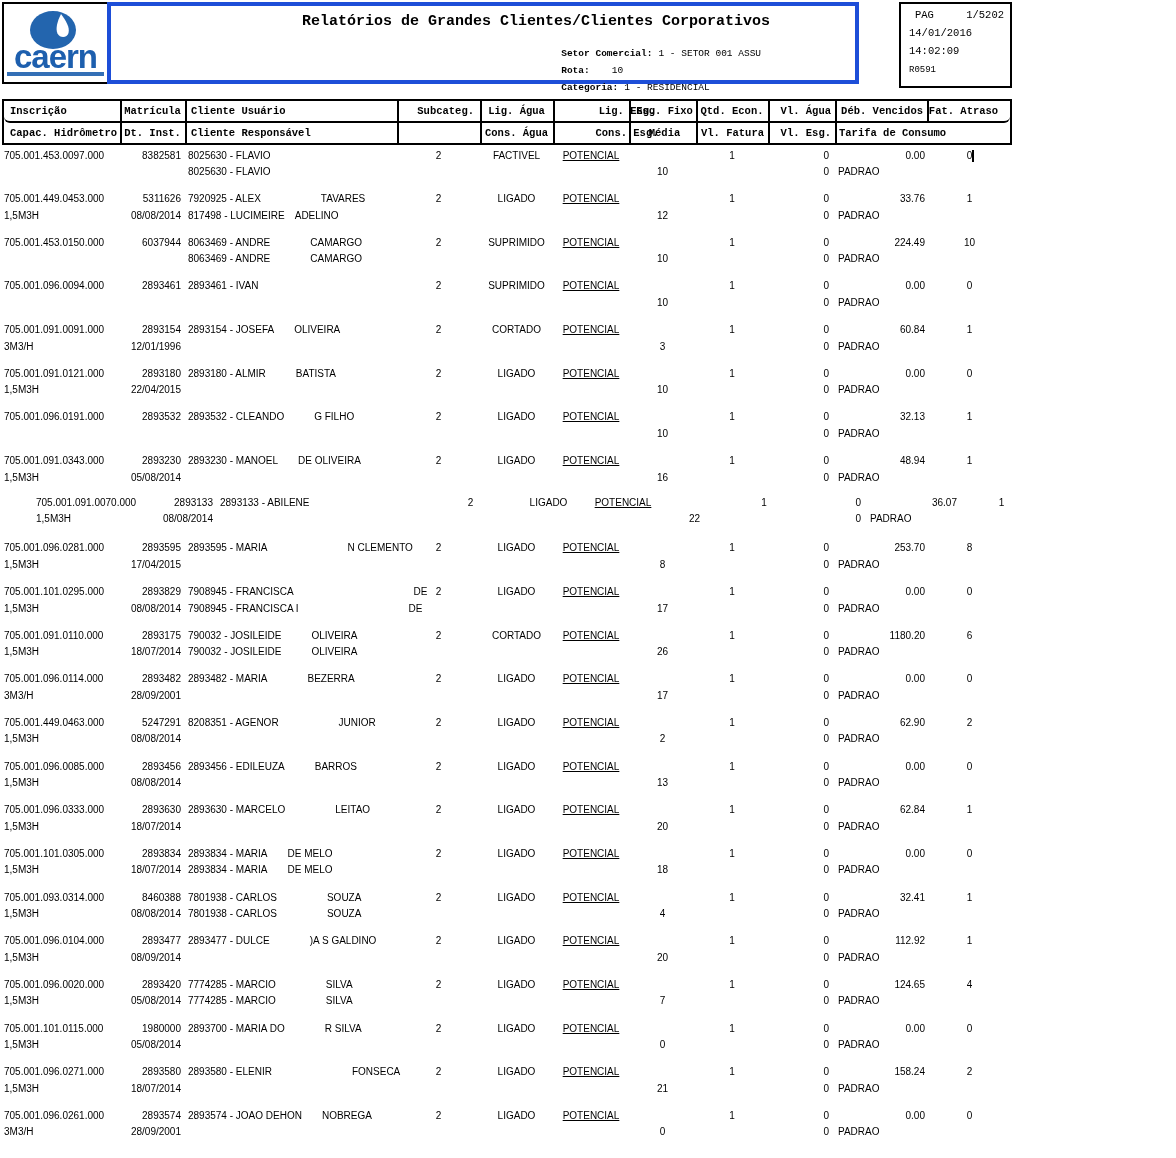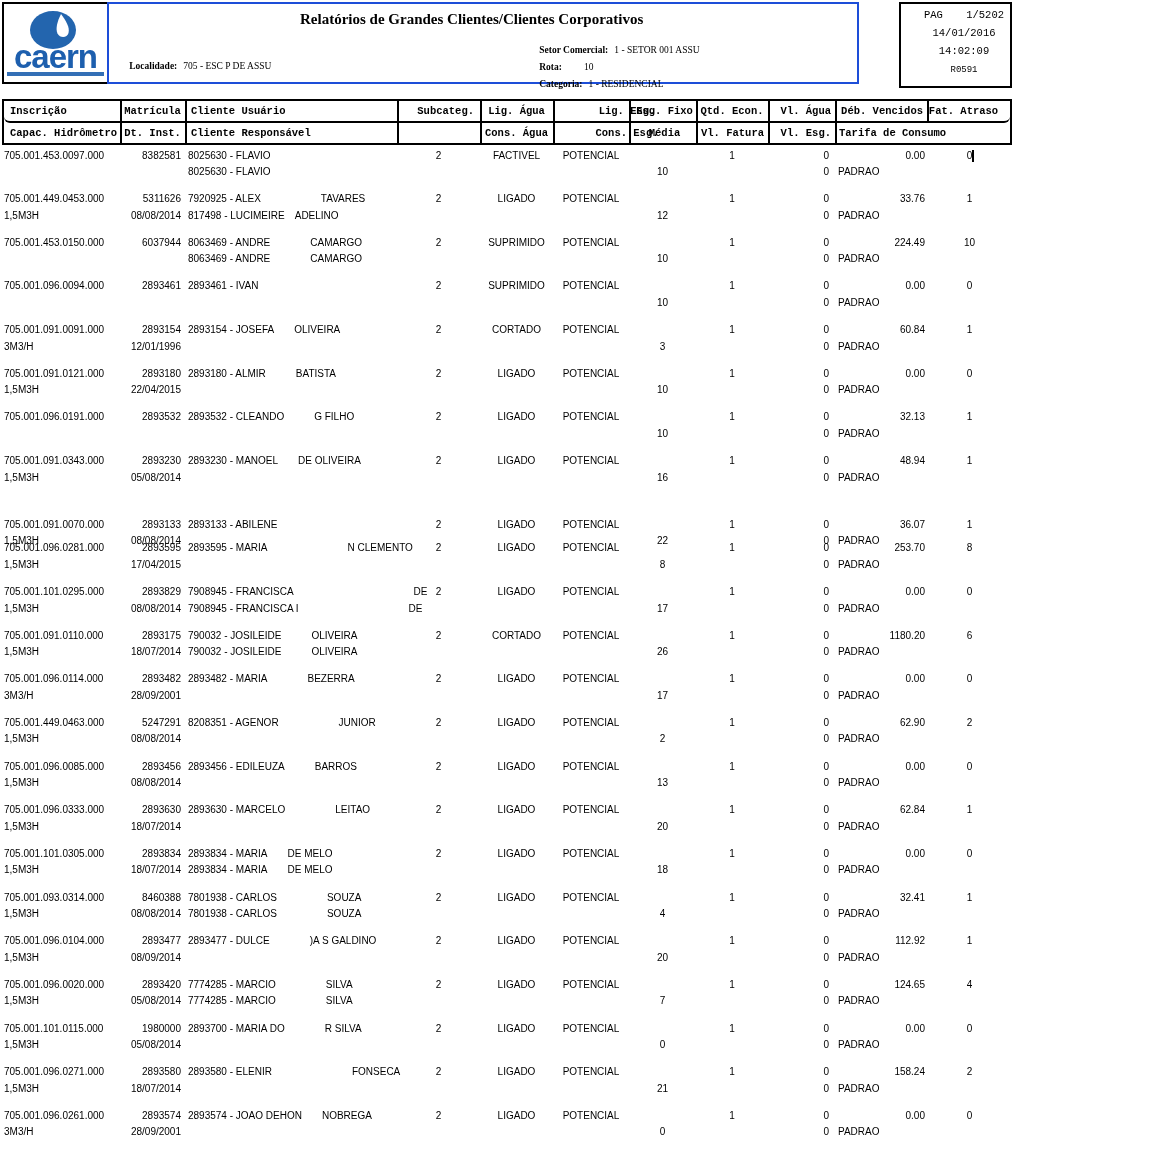--- a/index.html
+++ b/index.html
@@ -3,33 +3,33 @@
 <meta charset="utf-8">
 <style>
   html,body{margin:0;padding:0;background:#fff;}
   .page{position:relative;width:1176px;height:1158px;background:#ffffff;overflow:hidden;
         font-family:"Liberation Sans","DejaVu Sans",sans-serif;color:#000;}
   .mono{font-family:"Liberation Mono","DejaVu Sans Mono",monospace;}
   .abs{position:absolute;}
 
   
   .logo-box{left:2px;top:2px;width:107px;height:82px;border:2px solid #000;box-sizing:border-box;}
-  .mid-box{left:107px;top:2px;width:752px;height:82px;border:2px solid #1d4ed8;box-sizing:border-box;font-family:Liberation Serif, serif;}
+  .mid-box{left:107px;top:2px;width:752px;height:82px;border:4px solid #1d4ed8;box-sizing:border-box;}
   .pag-box{left:899px;top:2px;width:113px;height:86px;border:2px solid #000;box-sizing:border-box;
            font-family:"Liberation Mono","DejaVu Sans Mono",monospace;font-size:10.5px;}
   .logo-svg{position:absolute;left:0;top:2px;width:101px;height:48px;}
   .brand-word{position:absolute;left:0;right:0;top:38px;text-align:center;
               font-weight:bold;font-size:33px;line-height:30px;letter-spacing:-1px;}
   .brand-tagline{position:absolute;left:3px;right:3px;top:68px;height:3.5px;opacity:.9;}
   .report-title{position:absolute;left:191px;top:7px;font-weight:bold;font-size:15px;white-space:pre;}
   .fld{position:absolute;font-size:9.5px;white-space:pre;}
   .fld .lbl{font-weight:bold;}
   .fld .val{font-weight:normal;margin-left:6px;}
   .fld .val.pad{margin-left:22px;}
-  .pag-line{position:absolute;left:17px;right:0;height:14px;line-height:14px;text-align:center;gap:9px;}
+  .pag-line{position:absolute;left:8px;right:0;height:14px;line-height:14px;text-align:left;gap:9px;}
   .pag-line.first{display:flex;justify-content:space-between;padding:0 6px;}
   .pag-line.small{font-size:9px;}
 
   
   .thead{left:2px;top:99px;width:1010px;height:46px;border:2px solid #000;box-sizing:border-box;
          font-family:"Liberation Mono","DejaVu Sans Mono",monospace;font-size:10.5px;font-weight:bold;}
   .throw{position:absolute;left:0;width:1006px;height:20px;line-height:20px;border-radius:6px;}
   .throw.r1{top:0;border-bottom:2px solid #000;}
   .throw.r2{top:22px;}
   .hc{position:absolute;top:0;height:20px;white-space:pre;overflow:hidden;}
@@ -48,21 +48,21 @@
   #records{position:absolute;left:2px;top:148.5px;width:1010px;}
   .rec{position:absolute;left:0;width:1010px;height:43.65px;}
   .rline{position:absolute;left:0;width:1010px;height:12px;font-size:10px;line-height:12px;}
   .l1{top:1px;} .l2{top:17.5px;}
   .cc{position:absolute;top:0;white-space:pre;}
   .c-insc{left:2px;width:112px;}
   .c-mat{left:118px;width:61px;text-align:right;}
   .c-usu{left:186px;width:230px;}
   .c-sub{left:395px;width:83px;text-align:center;}
   .c-liga{left:478px;width:73px;text-align:center;}
-  .c-lige{left:551px;width:76px;text-align:center;}
+  .c-lige{left:551px;width:76px;text-align:center;text-decoration:underline;}
   .c-media{left:627px;width:67px;text-align:center;}
   .c-qtd{left:694px;width:72px;text-align:center;}
   .c-vagua{left:766px;width:63px;text-align:right;padding-right:2px;box-sizing:border-box;}
   .c-deb{left:833px;width:92px;text-align:right;padding-right:2px;box-sizing:border-box;}
   .c-fat{left:925px;width:85px;text-align:center;}
   .c-tar{left:836px;width:172px;}
   .caret{position:absolute;left:970px;top:0;width:1.5px;height:12px;background:#000;}
 </style>
 </head>
 <body>
@@ -73,23 +73,20 @@
     <svg class="logo-svg" viewBox="0 0 101 48">
       <ellipse id="logo-circle" cx="49" cy="24" rx="23" ry="19" fill="#2365ae"></ellipse>
       <path d="M57 8 C 62 15, 66 21, 64.5 27 C 63.2 32, 56 32.5, 53.5 27.5 C 51.2 22.5, 53.5 15, 57 8 Z" fill="#ffffff"></path>
     </svg>
     <div class="brand-word" id="brand-word" style="color: rgb(29, 95, 174);">caern</div>
     <div class="brand-tagline" id="brand-tagline" style="background: rgb(29, 95, 174);"></div>
   </div>
 
   <div class="abs mid-box mono">
     <div class="report-title">Relatórios de Grandes Clientes/Clientes Corporativos</div>
-    <div class="fld" style="left:6px;top:47px;">
-      <span class="lbl">Localidade:</span><span class="val">705 - ESC P DE ASSU</span>
-    </div>
     <div class="fld" style="left:416px;top:31px;">
       <span class="lbl">Setor Comercial:</span><span class="val">1 - SETOR 001 ASSU</span>
     </div>
     <div class="fld" style="left:416px;top:48px;">
       <span class="lbl">Rota:</span><span class="val pad">10</span>
     </div>
     <div class="fld" style="left:416px;top:65px;">
       <span class="lbl">Categoria:</span><span class="val">1 - RESIDENCIAL</span>
     </div>
   </div>
@@ -337,21 +334,21 @@
       <div class="rline l2">
         <span class="cc c-insc">1,5M3H</span>
         <span class="cc c-mat">05/08/2014</span>
         <span class="cc c-usu"></span>
         <span class="cc c-media">16</span>
         <span class="cc c-vagua">0</span>
         <span class="cc c-tar">PADRAO</span>
       </div>
     </div>
 
-    <div class="rec" style="top: 369px;">
+    <div class="rec" style="top: 347px; margin-left: 32px;">
       <div class="rline l1">
         <span class="cc c-insc">705.001.091.0070.000</span>
         <span class="cc c-mat">2893133</span>
         <span class="cc c-usu">2893133 - ABILENE</span>
         <span class="cc c-sub">2</span>
         <span class="cc c-liga">LIGADO</span>
         <span class="cc c-lige">POTENCIAL</span>
         <span class="cc c-qtd">1</span>
         <span class="cc c-vagua">0</span>
         <span class="cc c-deb">36.07</span>

